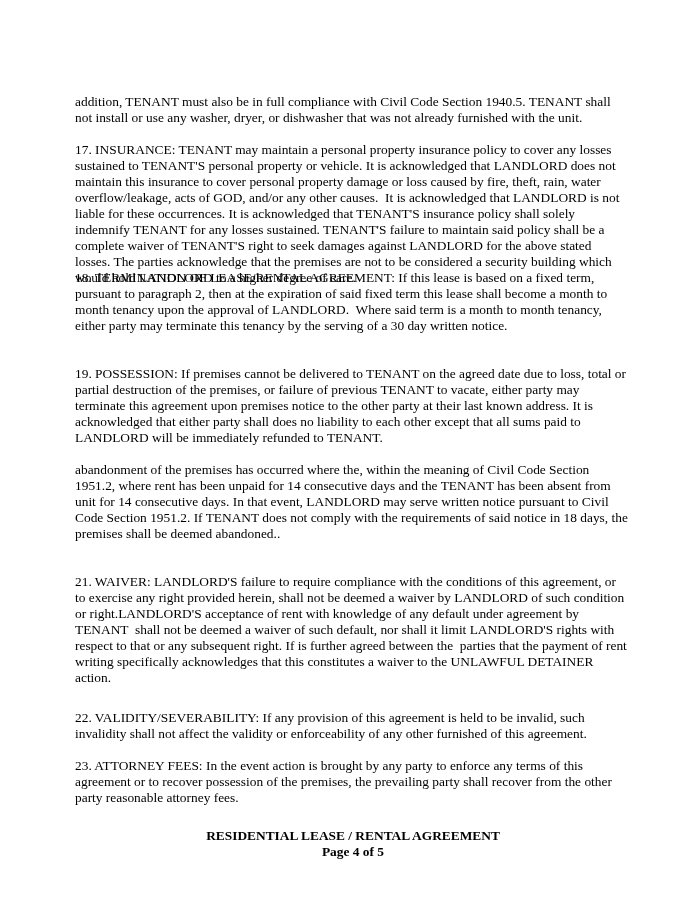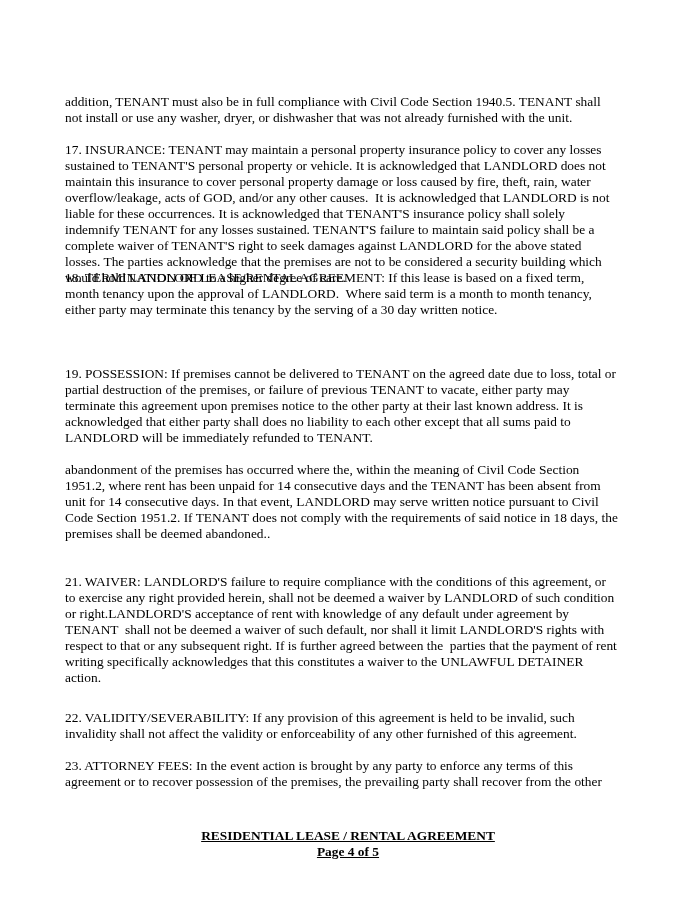--- a/index.html
+++ b/index.html
@@ -2,23 +2,23 @@
 <html><head>
 <meta charset="utf-8">
 <style>
   html, body { margin: 0; padding: 0; background: #ffffff; }
   body { width: 696px; height: 900px; position: relative; overflow: hidden; }
   .page {
     position: absolute; left: 0; top: 0; width: 696px; height: 900px; background: #fff;
     font-family: "Liberation Serif", serif; color: #000; font-size: 13.4px;
   }
   .para { position: absolute; left: 65px; width: 580px; }
-  .line { display: block; height: 16px; line-height: 16px; white-space: pre; }
+  .line { display: block; height: 16px; line-height: 16px; white-space: pre; margin-left: 10px; }
   .footer { position: absolute; left: 0; width: 696px; text-align: center; font-weight: bold; font-size: 13.4px; }
-  .footer .line { white-space: normal; text-decoration: underline; }
+  .footer .line { white-space: normal; }
 </style>
 </head>
 <body>
 
 <div class="page">
 
   <div class="para" style="top:94px">
     <span class="line">addition, TENANT must also be in full compliance with Civil Code Section 1940.5. TENANT shall</span>
     <span class="line">not install or use any washer, dryer, or dishwasher that was not already furnished with the unit.</span>
   </div>
@@ -30,20 +30,21 @@
     <span class="line">overflow/leakage, acts of GOD, and/or any other causes.  It is acknowledged that LANDLORD is not</span>
     <span class="line">liable for these occurrences. It is acknowledged that TENANT'S insurance policy shall solely</span>
     <span class="line">indemnify TENANT for any losses sustained. TENANT'S failure to maintain said policy shall be a</span>
     <span class="line">complete waiver of TENANT'S right to seek damages against LANDLORD for the above stated</span>
     <span class="line">losses. The parties acknowledge that the premises are not to be considered a security building which</span>
     <span class="line">would hold LANDLORD to a higher degree of care.</span>
   </div>
 
   <div class="para" style="top:270px">
     <span class="line">18. TERMINATION OF LEASE/RENTAL AGREEMENT: If this lease is based on a fixed term,</span>
+    <span class="line">pursuant to paragraph 2, then at the expiration of said fixed term this lease shall become a month to</span>
     <span class="line">month tenancy upon the approval of LANDLORD.  Where said term is a month to month tenancy,</span>
     <span class="line">either party may terminate this tenancy by the serving of a 30 day written notice.</span>
   </div>
 
   <div class="para" style="top:366px">
     <span class="line">19. POSSESSION: If premises cannot be delivered to TENANT on the agreed date due to loss, total or</span>
     <span class="line">partial destruction of the premises, or failure of previous TENANT to vacate, either party may</span>
     <span class="line">terminate this agreement upon premises notice to the other party at their last known address. It is</span>
     <span class="line">acknowledged that either party shall does no liability to each other except that all sums paid to</span>
     <span class="line">LANDLORD will be immediately refunded to TENANT.</span>
@@ -68,20 +69,21 @@
   </div>
 
   <div class="para" style="top:710px">
     <span class="line">22. VALIDITY/SEVERABILITY: If any provision of this agreement is held to be invalid, such</span>
     <span class="line">invalidity shall not affect the validity or enforceability of any other furnished of this agreement.</span>
   </div>
 
   <div class="para" style="top:758px">
     <span class="line">23. ATTORNEY FEES: In the event action is brought by any party to enforce any terms of this</span>
     <span class="line">agreement or to recover possession of the premises, the prevailing party shall recover from the other</span>
+    <span class="line">party reasonable attorney fees.</span>
   </div>
 
   <div class="footer" style="top:828px">
     <span class="line">RESIDENTIAL LEASE / RENTAL AGREEMENT</span>
     <span class="line">Page 4 of 5</span>
   </div>
 
 </div>
 
 </body></html>

